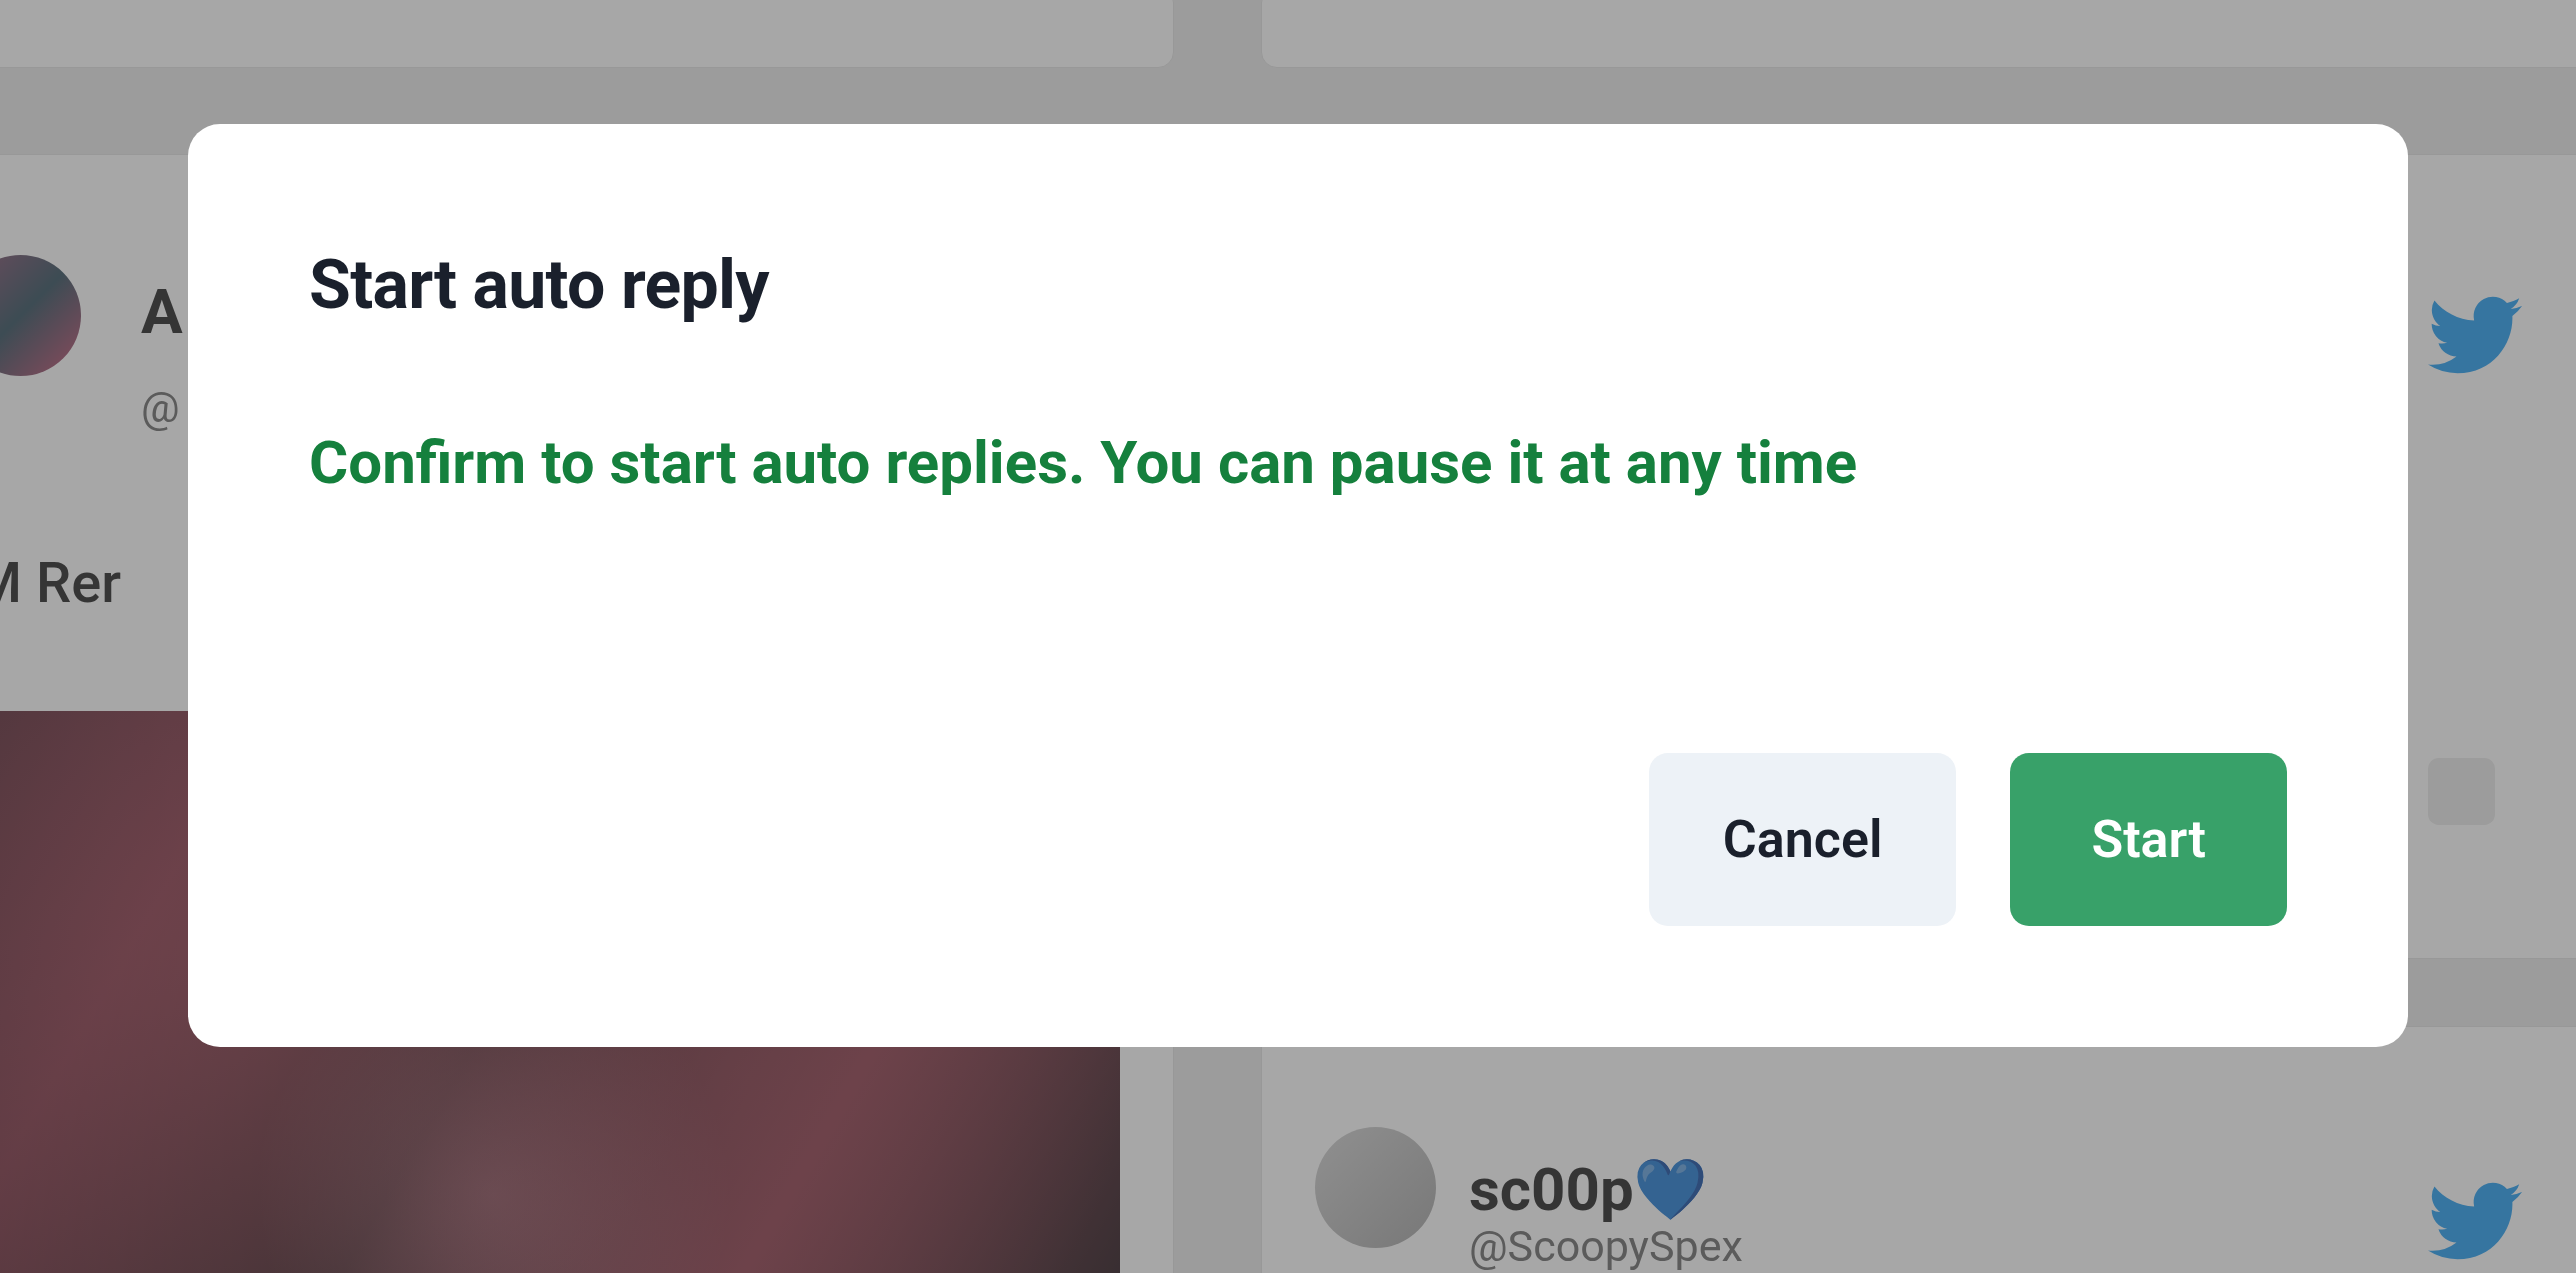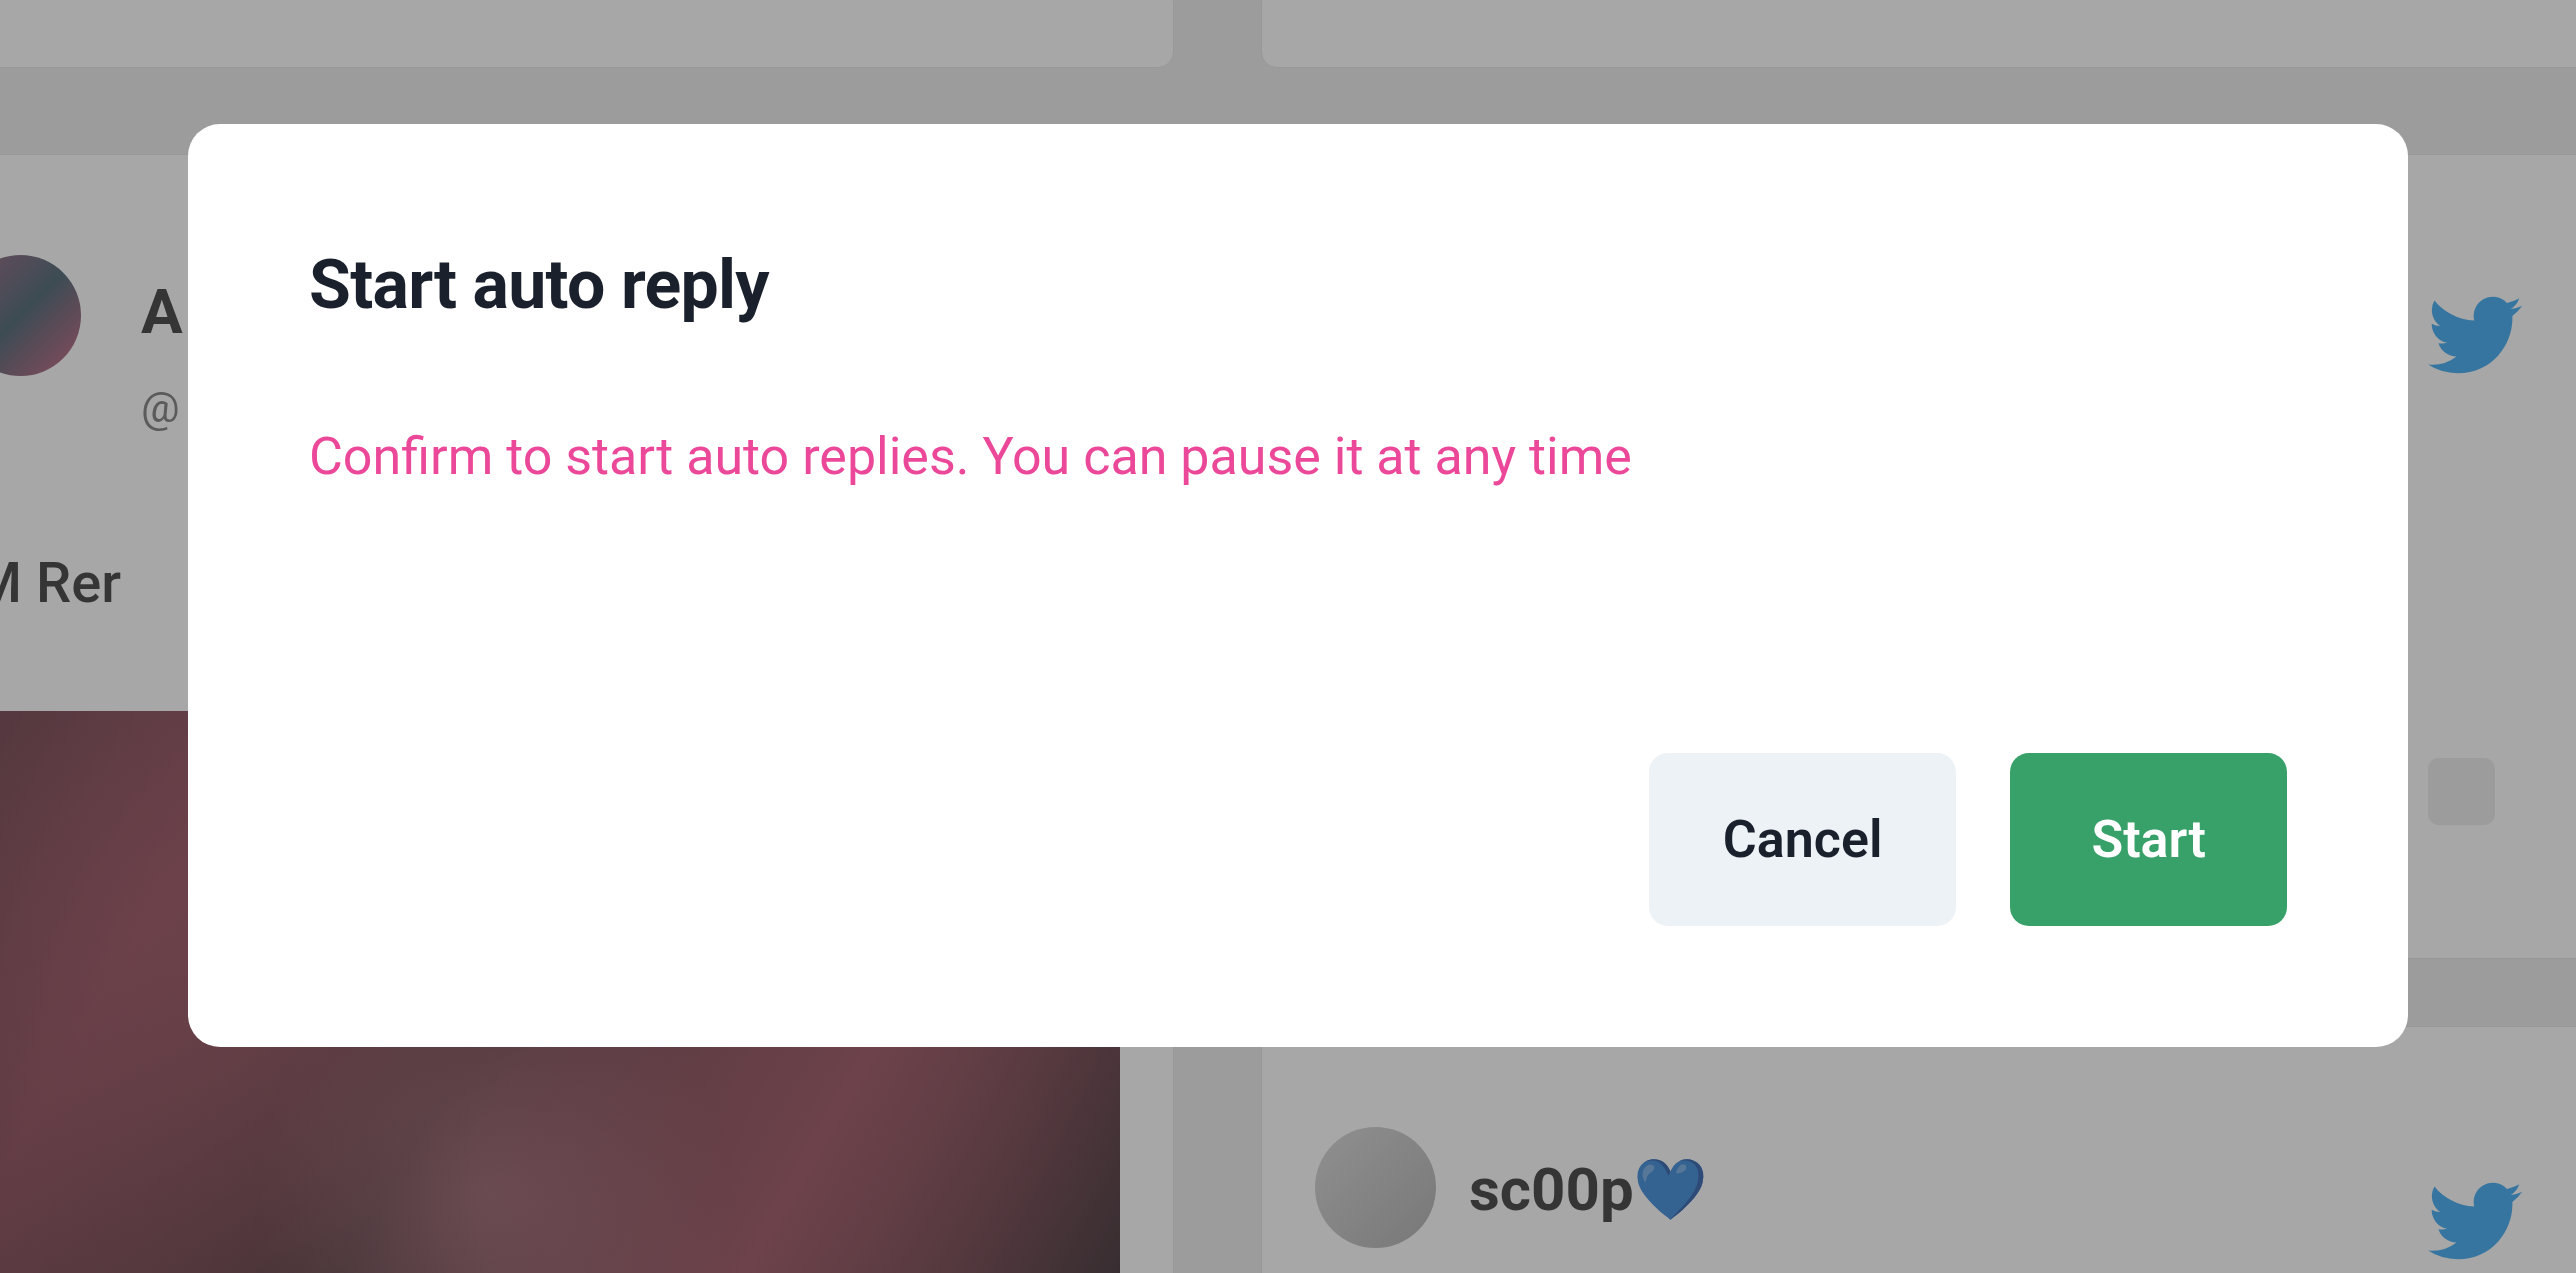--- a/index.html
+++ b/index.html
@@ -197,23 +197,23 @@
     
     .modal-title {
       font-size: 68px;
       font-weight: 700;
       color: #1a202c;
       margin-bottom: 94px;
       letter-spacing: -0.7px;
     }
     
     .modal-body {
-      font-size: 52px;
-      font-weight: 400;
-      color: #ec4899;
+      font-size: 60px;
+      font-weight: 700;
+      color: #15803d;
       line-height: 1.45;
       flex: 1;
     }
     
     .modal-footer {
       display: flex;
       justify-content: flex-end;
       gap: 54px;
       margin-top: 27px;
     }
@@ -262,20 +262,21 @@
       <path d="M23.953 4.57a10 10 0 01-2.825.775 4.958 4.958 0 002.163-2.723c-.951.555-2.005.959-3.127 1.184a4.92 4.92 0 00-8.384 4.482C7.69 8.095 4.067 6.13 1.64 3.162a4.822 4.822 0 00-.666 2.475c0 1.71.87 3.213 2.188 4.096a4.904 4.904 0 01-2.228-.616v.06a4.923 4.923 0 003.946 4.827 4.996 4.996 0 01-2.212.085 4.936 4.936 0 004.604 3.417 9.867 9.867 0 01-6.102 2.105c-.39 0-.779-.023-1.17-.067a13.995 13.995 0 007.557 2.209c9.053 0 13.998-7.496 13.998-13.985 0-.21 0-.42-.015-.63A9.935 9.935 0 0024 4.59z"></path>
     </svg>
   </div>
 
   <div class="bg-edit-icon"></div>
 
   <div class="bg-avatar bg-avatar-2"></div>
   <div class="bg-text bg-text-3">
     <span>sc00p</span><span class="bg-heart-inline">💙</span>
   </div>
+  <div class="bg-text bg-text-4">@ScoopySpex</div>
 
   <div class="bg-twitter-icon bg-twitter-2">
     <svg width="94" height="94" viewBox="0 0 24 24" fill="currentColor">
       <path d="M23.953 4.57a10 10 0 01-2.825.775 4.958 4.958 0 002.163-2.723c-.951.555-2.005.959-3.127 1.184a4.92 4.92 0 00-8.384 4.482C7.69 8.095 4.067 6.13 1.64 3.162a4.822 4.822 0 00-.666 2.475c0 1.71.87 3.213 2.188 4.096a4.904 4.904 0 01-2.228-.616v.06a4.923 4.923 0 003.946 4.827 4.996 4.996 0 01-2.212.085 4.936 4.936 0 004.604 3.417 9.867 9.867 0 01-6.102 2.105c-.39 0-.779-.023-1.17-.067a13.995 13.995 0 007.557 2.209c9.053 0 13.998-7.496 13.998-13.985 0-.21 0-.42-.015-.63A9.935 9.935 0 0024 4.59z"></path>
     </svg>
   </div>
 </div>
 
 <div class="overlay"></div>
 

